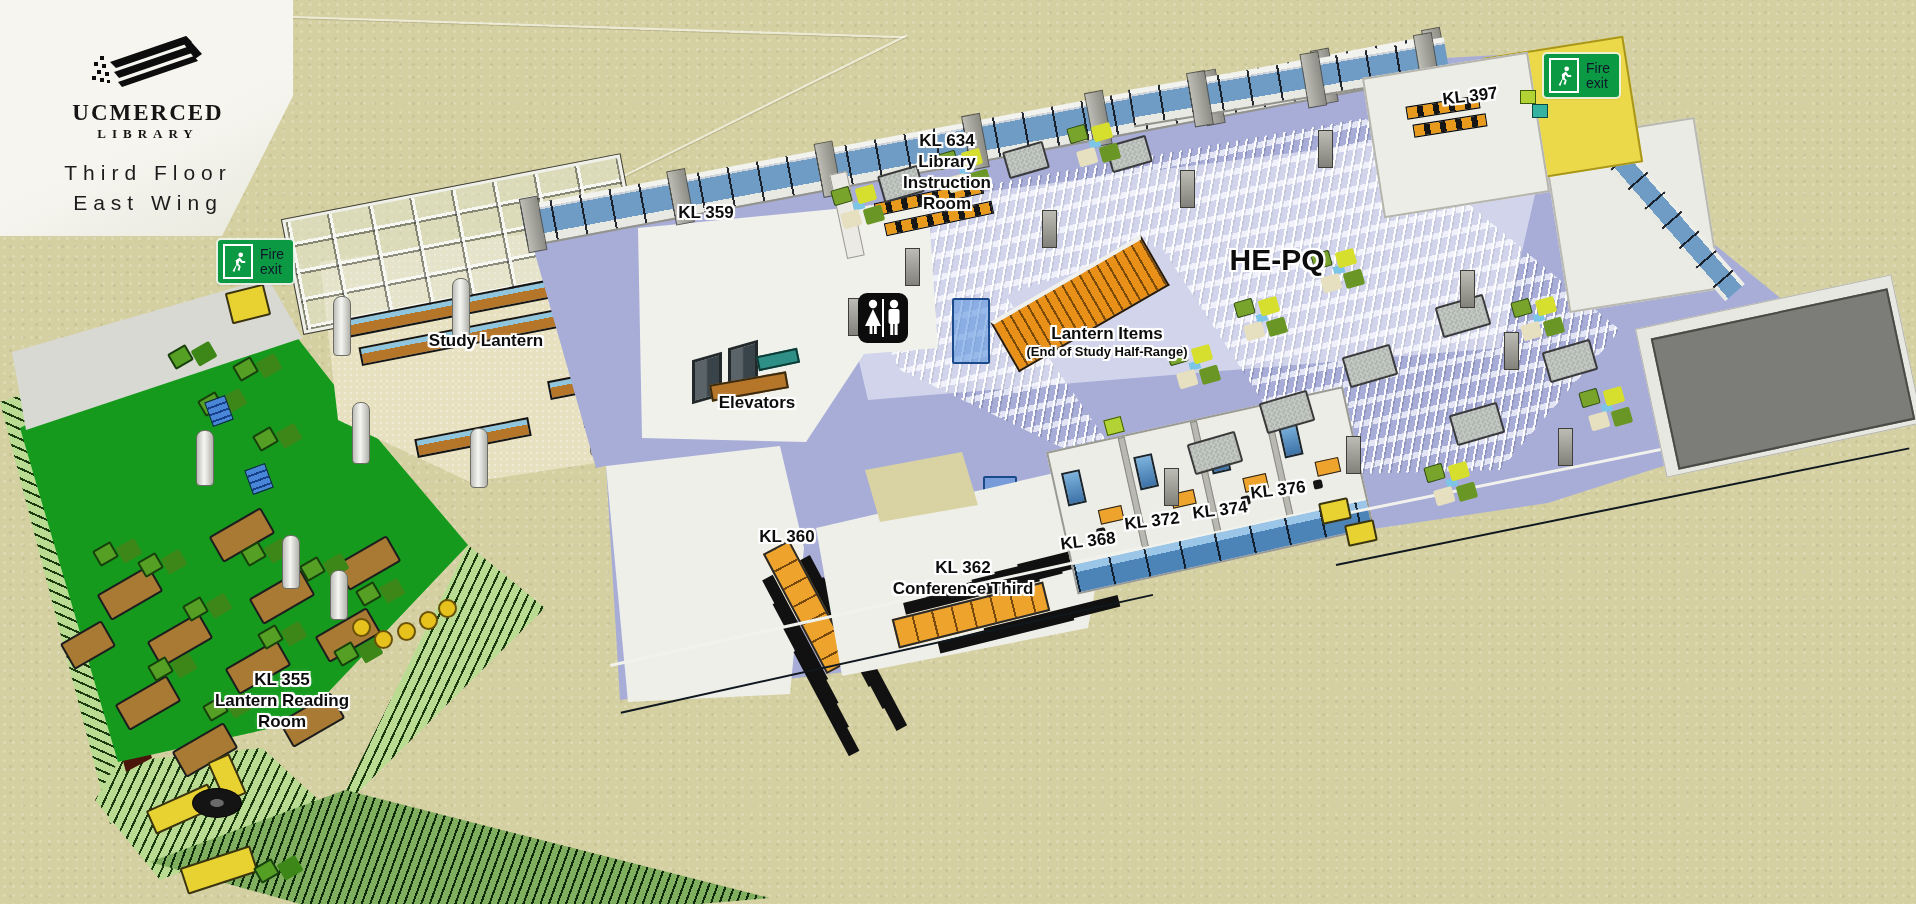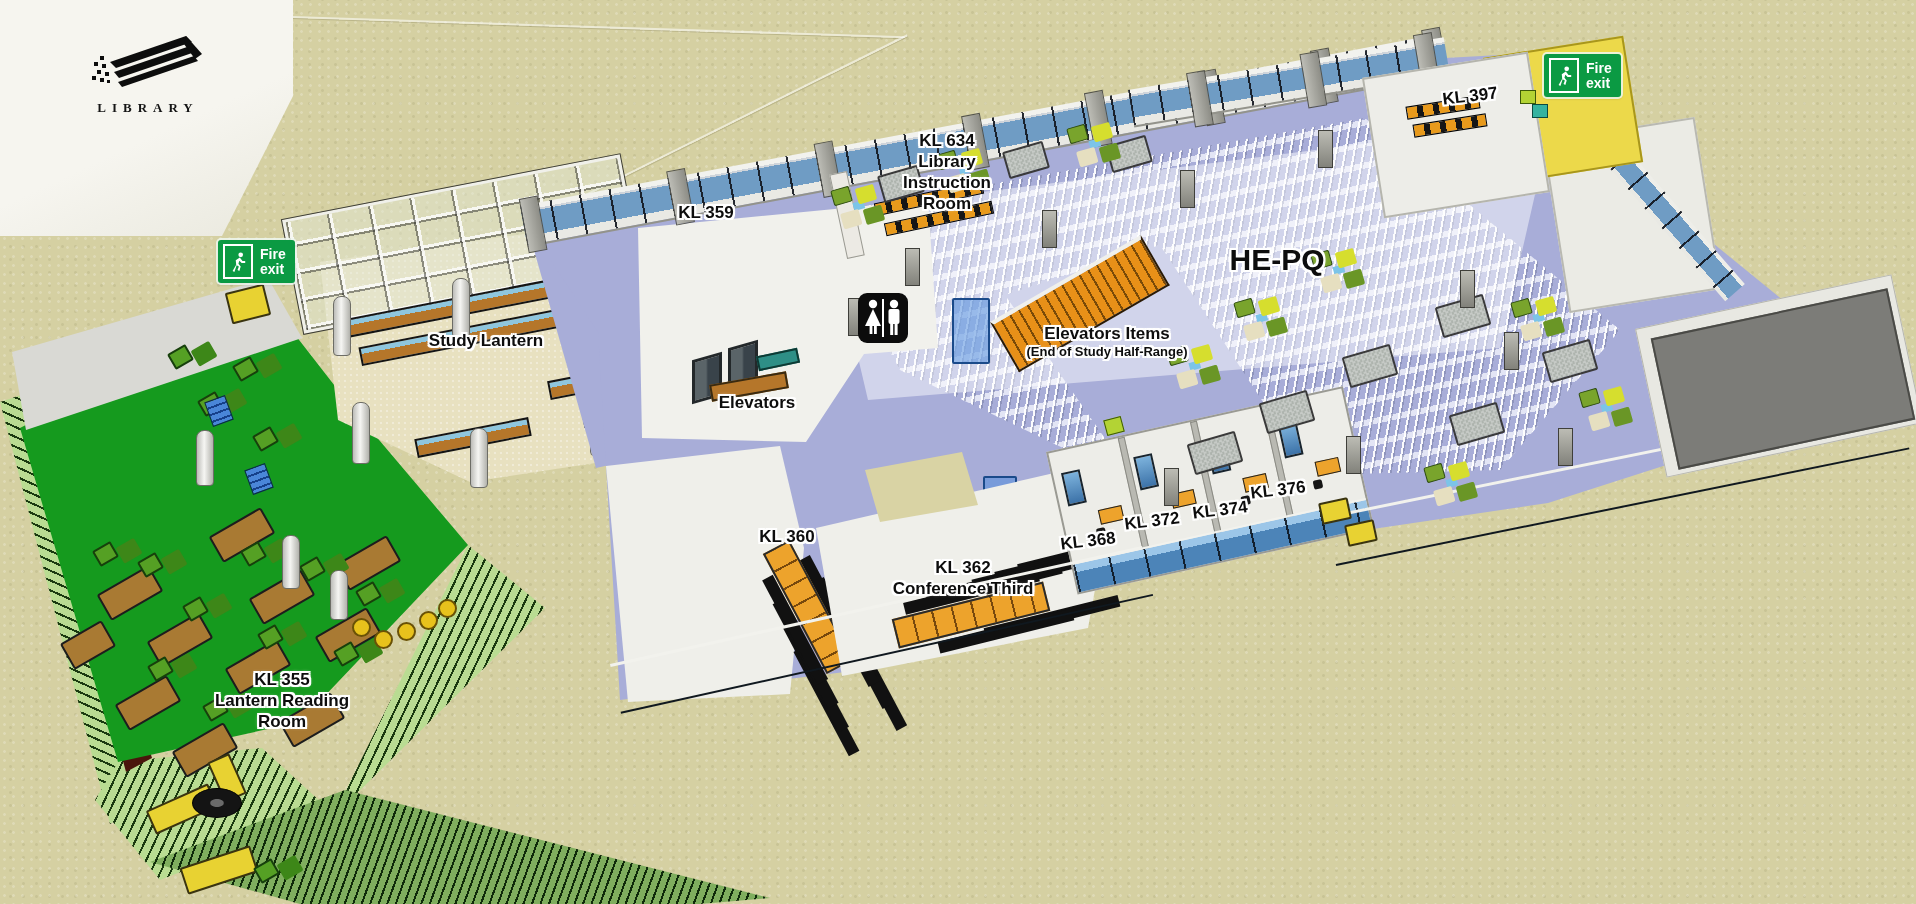--- a/index.html
+++ b/index.html
@@ -57,21 +57,21 @@
   .office-divider{position:absolute;top:0;bottom:26px;width:5px;background:#b9b9b2;border:1px solid #8a8a83;}
   .office-pane{position:absolute;width:15px;height:30px;background:linear-gradient(180deg,#7cb2dc,#3c72a8);border:2px solid #18242e;}
   .office-desk{position:absolute;width:22px;height:13px;background:#eda32c;border:1px solid #222;}
   .office-chair{position:absolute;width:9px;height:9px;background:#151515;border-radius:2px;}
   
   .fire-sign{position:absolute;display:flex;align-items:center;gap:7px;background:#0b9a43;
       padding:4px 9px 4px 5px;border-radius:3px;z-index:70;
       box-shadow:0 0 0 2px rgba(240,248,240,.85),0 1px 3px rgba(0,0,0,.35);}
   .fs-pict{width:26px;height:31px;border:2px solid #fff;background:#0b9a43;display:flex;
       align-items:center;justify-content:center;}
-  .fs-text{color:#ffffff;font-weight:bold;font-size:14px;line-height:15px;}
+  .fs-text{color:#0f172a;font-weight:normal;font-size:14px;line-height:15px;}
   
   #panel{position:absolute;left:0;top:0;width:296px;height:238px;z-index:80;
       background:linear-gradient(155deg,#f6f5ef 0 55%,#e9e8dd);
       clip-path:polygon(0 0,293px 0,293px 96px,222px 236px,0 236px);
       box-shadow:2px 2px 6px rgba(0,0,0,.12);}
   #logo-text{margin-top:2px;text-align:center;font-family:"Liberation Serif",serif;
       font-size:23px;letter-spacing:2px;color:#151515;font-weight:bold;}
   #logo-sub{text-align:center;font-family:"Liberation Serif",serif;font-size:13px;
       letter-spacing:6px;color:#151515;font-weight:bold;}
   #floor-title{margin-top:16px;text-align:center;font-size:21px;line-height:30px;
@@ -340,21 +340,21 @@
   <div class="lbl" style="left:706px;top:212px;">KL 359</div>
   <div class="lbl" style="left:947px;top:172px;">
     <div>KL 634</div>
       <div>Library</div>
     <div>Instruction</div>
       <div>Room</div>
   </div>
   <div class="lbl" style="left:1470px;top:96px;transform:translate(-50%,-50%) rotate(-7deg);">KL 397</div>
   <div class="lbl big" style="left:1277px;top:259px;">HE-PQ</div>
   <div class="lbl" style="left:1107px;top:341px;">
-    <div>Elevators Items</div>
+    <div>Lantern Items</div>
     <div style="font-size:13px;line-height:16px;">(End of Study Half-Range)</div>
   </div>
   <div class="lbl" style="left:757px;top:402px;">Elevators</div>
   <div class="lbl" style="left:486px;top:340px;">Study Lantern</div>
   <div class="lbl" style="left:282px;top:700px;">
     <div>KL 355</div>
       <div>Lantern Reading</div>
       <div>Room</div>
   </div>
   <div class="lbl" style="left:787px;top:536px;">KL 360</div>
@@ -405,17 +405,22 @@
           <rect x="14" y="36" width="4" height="4"></rect>
             <rect x="9" y="42" width="4" height="4"></rect>
           <rect x="17" y="44" width="4" height="4"></rect>
             <rect x="4" y="48" width="4" height="4"></rect>
           <rect x="12" y="50" width="4" height="4"></rect>
             <rect x="19" y="52" width="3" height="3"></rect>
         </g>
       </svg>
     </div>
     <div style="margin-top:100px;">
+      <div id="logo-text">UCMERCED</div>
       <div id="logo-sub">LIBRARY</div>
     </div>
+    <div id="floor-title">
+      <div>Third Floor</div>
+      <div>East Wing</div>
+    </div>
   </div>
 
 </div>
 
 </body></html>

